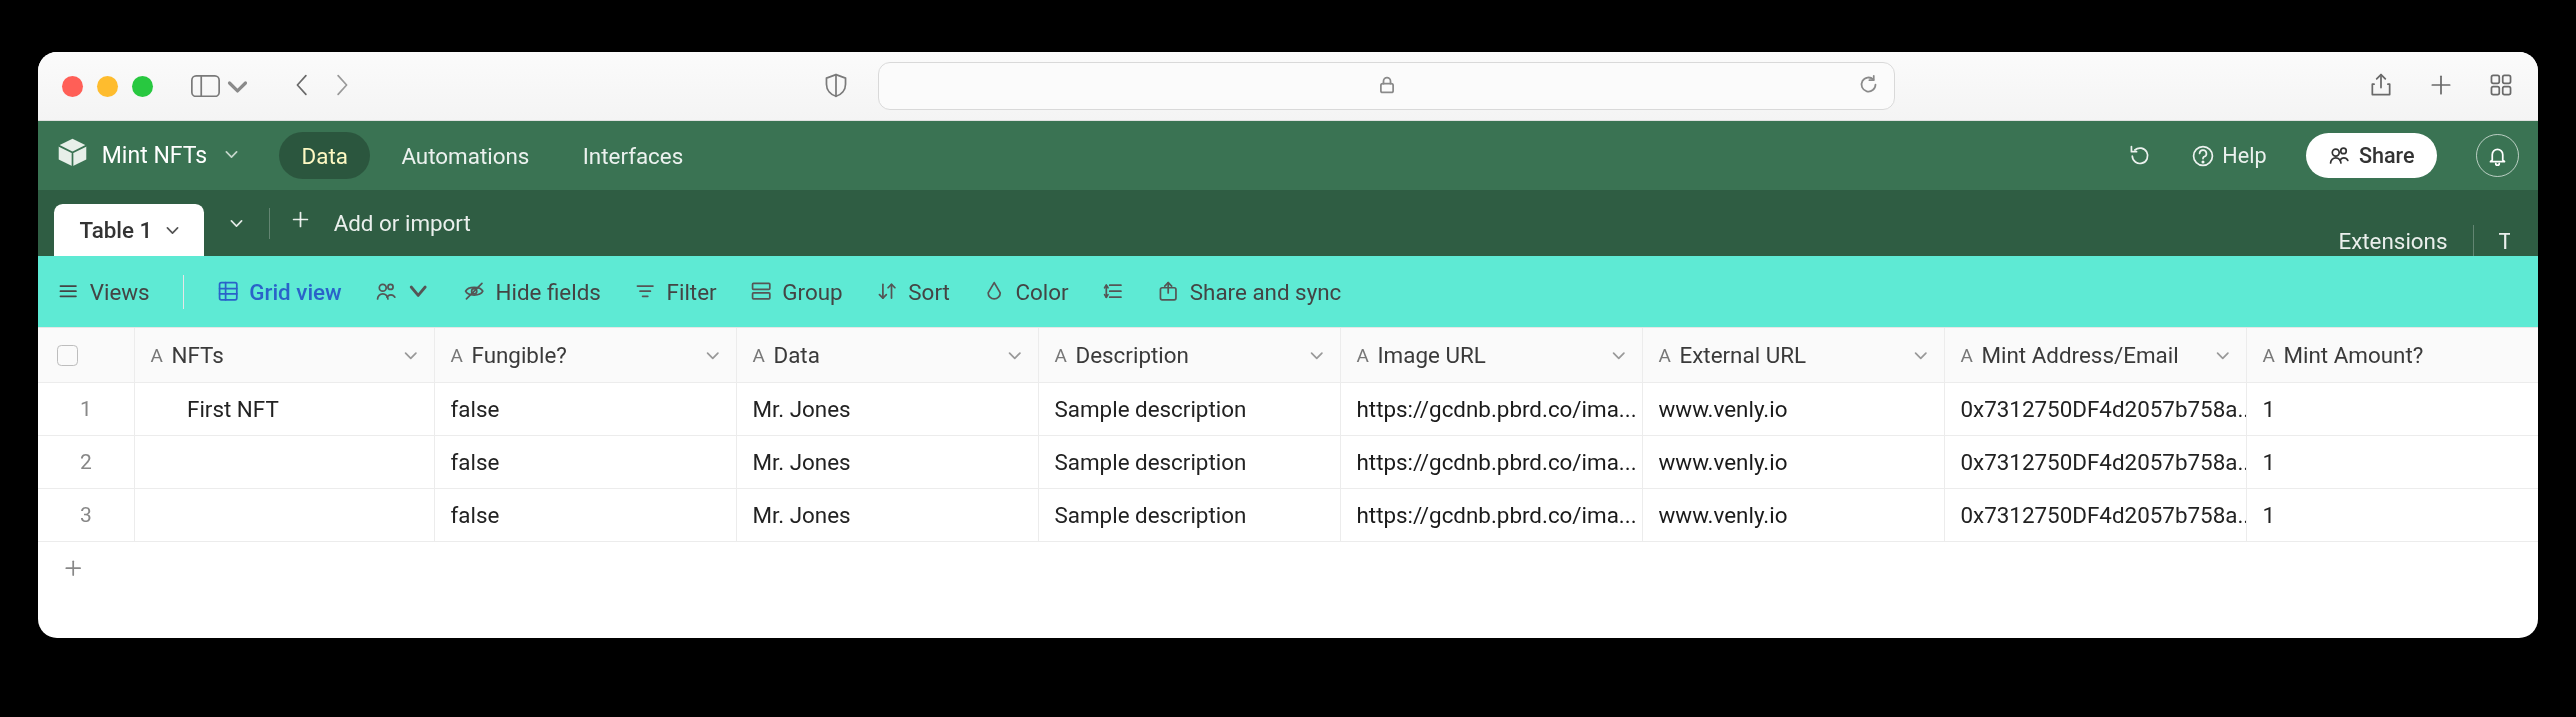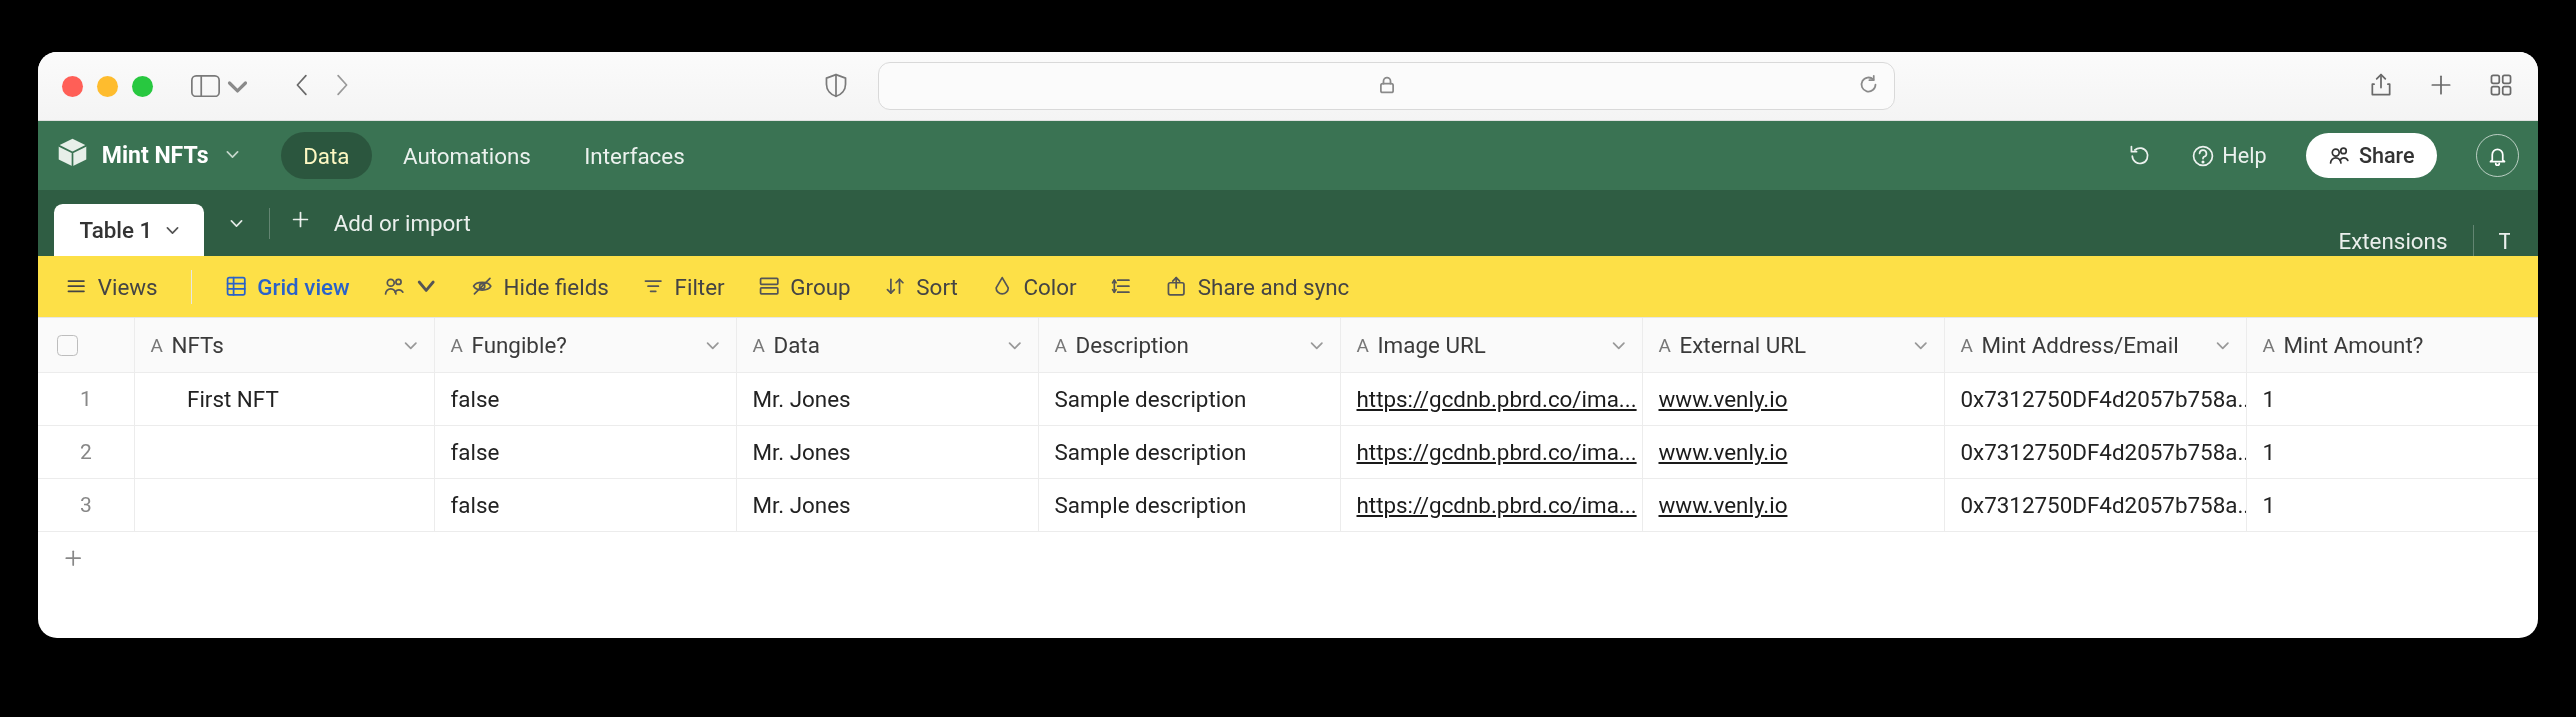--- a/index.html
+++ b/index.html
@@ -64,21 +64,21 @@
     height: 69px;
     background: #3a7353;
     color: #fff;
     display: flex;
     align-items: center;
     padding: 0 19px;
     gap: 8.6px;
     font-size: 23px;
   }
   .base-icon svg { width: 31px; height: 31px; fill:#e7efe9;}
-  .base-name { font-weight: 700; margin-left: 5.2px; }
+  .base-name { font-weight: 400; margin-left: 5.2px; }
   .chev { margin-left: 7px; opacity: .8;}
   .nav-tabs { display:flex; align-items:center; gap: 8.6px; margin-left: 31px; }
   .nav-tab {
     padding: 10.3px 22.4px;
     border-radius: 861px;
     font-size: 22.4px;
     color: rgba(255,255,255,0.9);
   }
   .nav-tab.active { background: rgba(0,0,0,0.25); color:#fef9c3;}
   .hdr-right { margin-left: auto; display:flex; align-items:center; gap: 39px; }
@@ -116,26 +116,26 @@
   }
   .tabs-extra { display:flex; align-items:center; gap:0; color:rgba(255,255,255,.85); height:52px; margin-bottom:0; align-self:center;}
   .tabs-extra .v { padding: 0 24px; display:flex; align-items:center;}
   .divider-v { width:0.9px; height:31px; background:rgba(255,255,255,.25);}
   .add-import { display:flex; gap:24px; padding:0 21px; color:rgba(255,255,255,.9);}
   .tabs-right { margin-left:auto; display:flex; align-items:center; gap:25px; padding-right:8.6px; color:rgba(255,255,255,.9);}
   .tabs-right .cutoff { width: 12px; overflow:hidden; white-space:nowrap;}
 
   
   .view-toolbar {
-    height: 62px;
-    background:#fde047;
+    height: 72px;
+    background:#5eead4;
     border-bottom:0.9px solid #e6e6e6;
     display:flex;
     align-items:center;
-    padding: 0 27px;
+    padding: 0 19px;
     gap: 33px;
     font-size: 22.4px;
     color:#444;
   }
   .vt-btn { display:flex; align-items:center; gap:10.3px; }
   .vt-btn svg { width:22.4px; height:22.4px; }
   .vt-views svg { stroke:#444; fill:none;}
   .gridview { color:#2a62c9; font-weight:500;}
   .gridview svg { stroke:#2a62c9; fill:none;}
   .vt-sep { width:0.9px; height:34px; background:#e6e6e6; }
@@ -176,21 +176,21 @@
   .col.c4 { width:302px;}  
   .col.c5 { width:302px;}  
   .col.c6 { width:302px;}  
   .col.c7 { width:302px;}  
   .col.c8 { flex:1; border-right:none;}  
   .type-icon { color:#777; margin-right:8.6px; font-size:19px;}
   .head-chev { color:#999; margin-left:auto; padding-left:7px;}
   .head-chev svg { width:15.5px; height:15.5px; stroke:#999; fill:none;}
   .grid-row { height:53px; }
   .grid-row .col.c1 { padding-left: 52px;}
-  .link { color:#1a1a1a; text-decoration:underline;}
+  .link { color:#1a1a1a; }
   .add-row { height:53px; display:flex; align-items:center; padding-left:24px; color:#888;}
   .add-row svg { width:22.4px; height:22.4px; stroke:#888;}
 
   svg { stroke-width: 2; stroke-linecap: round; stroke-linejoin: round; }
 </style>
 </head>
 <body>
 
 <div class="stage">
   <div class="window">

